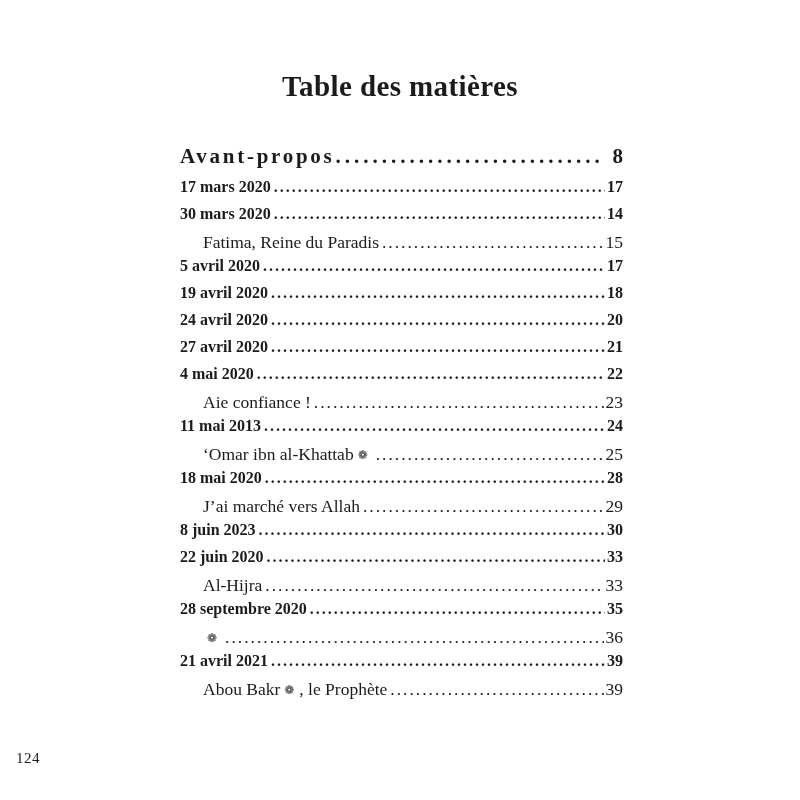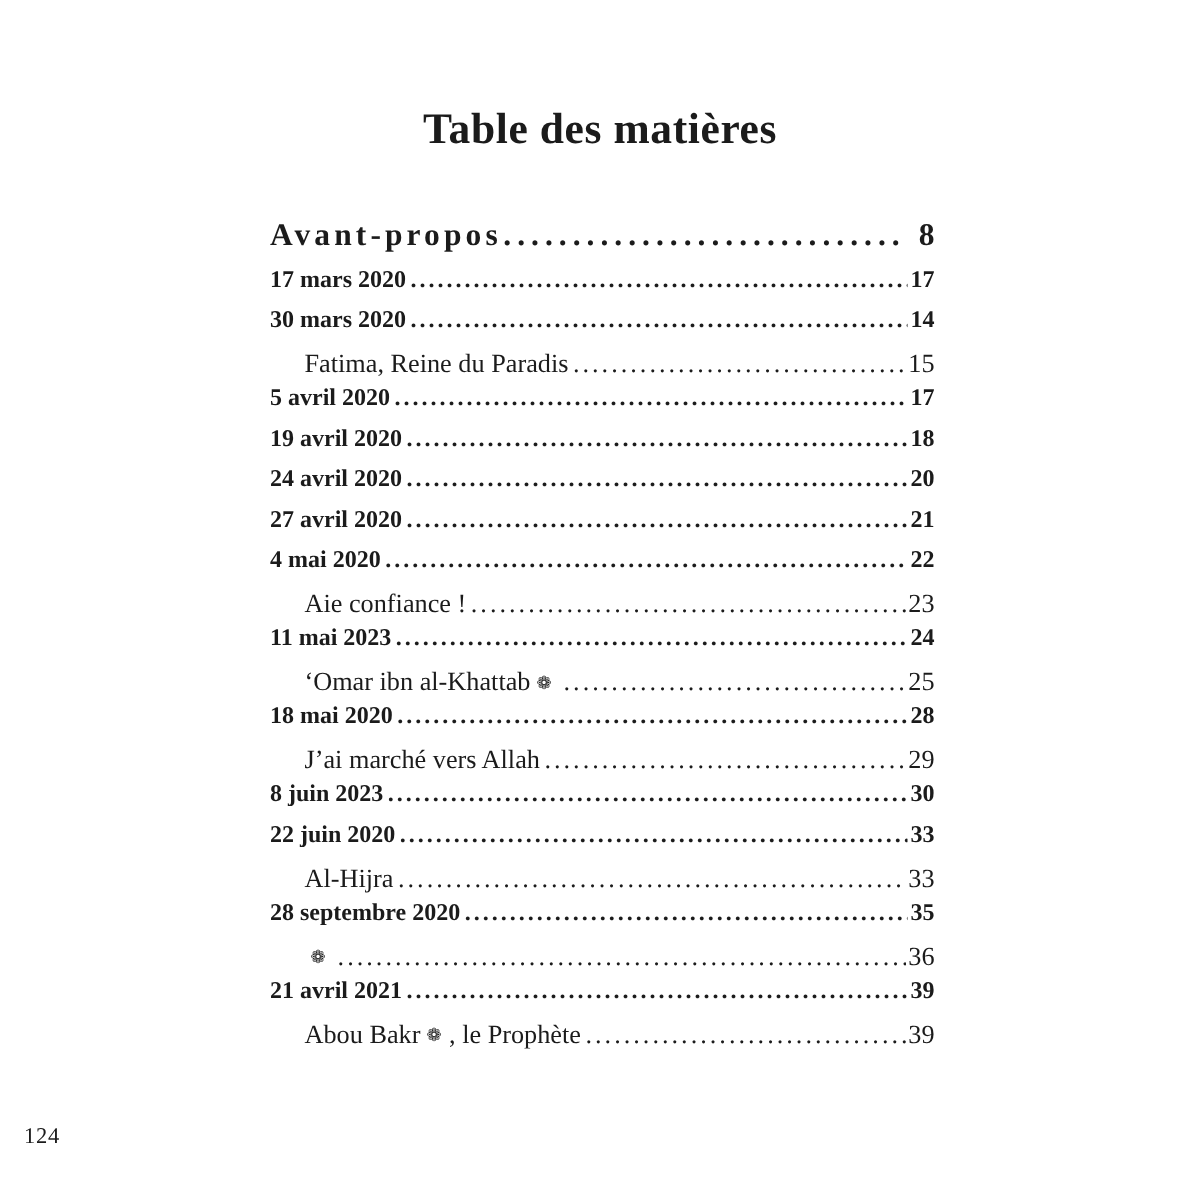--- a/index.html
+++ b/index.html
@@ -136,21 +136,21 @@
           <span class="label">4 mai 2020</span>
           <span class="leader">............................................................................................................................................................................................................................</span>
           <span class="pagenum">22</span>
         </div>
         <div class="row sub">
           <span class="label">Aie confiance !</span>
           <span class="leader">............................................................................................................................................................................................................................</span>
           <span class="pagenum">23</span>
         </div>
         <div class="row main">
-          <span class="label">11 mai 2023</span>
+          <span class="label">11 mai 2013</span>
           <span class="leader">............................................................................................................................................................................................................................</span>
           <span class="pagenum">24</span>
         </div>
         <div class="row sub">
           <span class="label">‘Omar ibn al-Khattab</span>
           <span class="honorific">❁</span>
           <span class="leader">............................................................................................................................................................................................................................</span>
           <span class="pagenum">25</span>
         </div>
         <div class="row main">

